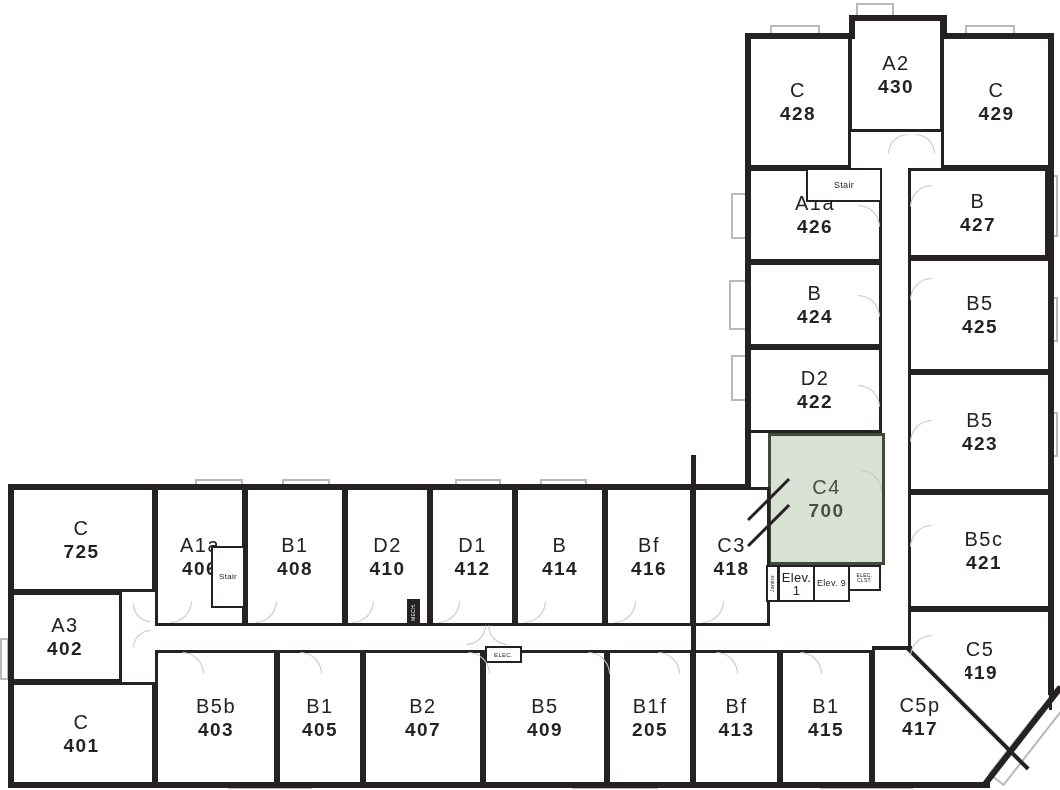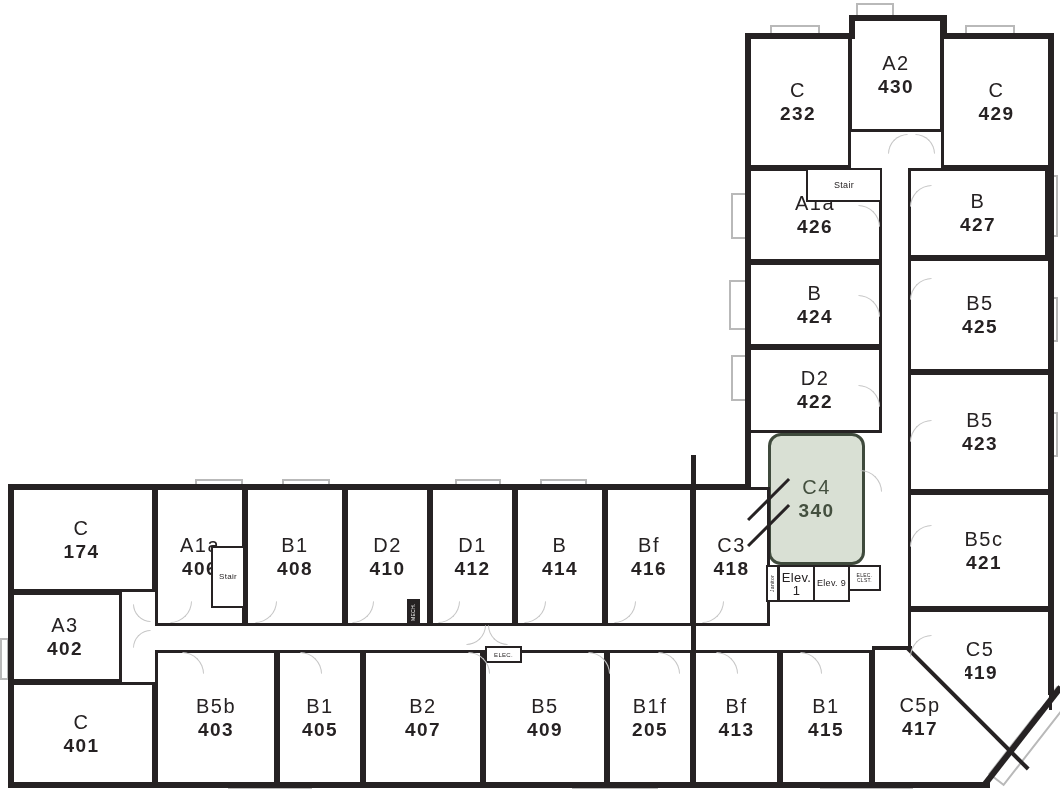--- a/index.html
+++ b/index.html
@@ -52,21 +52,21 @@
       <div class="bay" style="left: 540px; top: 479px; width: 47px; height: 9px;"></div>
       <div class="bay" style="left: 228px; top: 780px; width: 84px; height: 9px;"></div>
       <div class="bay" style="left: 572px; top: 780px; width: 86px; height: 9px;"></div>
       <div class="bay" style="left: 820px; top: 780px; width: 93px; height: 9px;"></div>
       <div class="bay" style="left: 748px; top: 768px; width: 70px; height: 18px;"></div>
       <div class="bay" style="left: 988px; top: 774px; width: 112px; height: 20px; transform: rotate(-52deg); transform-origin: left top;"></div>
     </div>
   <div id="units-layer">
       <div class="unit" style="left: 745px; top: 35px; width: 106px; height: 133px;">
         <span class="u-type">C</span>
-        <span class="u-num">232</span>
+        <span class="u-num">428</span>
       </div>
       <div class="unit" style="left: 849px; top: 18px; width: 94px; height: 114px;">
         <span class="u-type">A2</span>
         <span class="u-num">430</span>
       </div>
       <div class="unit" style="left: 941px; top: 35px; width: 111px; height: 133px;">
         <span class="u-type">C</span>
         <span class="u-num">429</span>
       </div>
       <div class="unit" style="left: 748px; top: 168px; width: 134px; height: 94px;">
@@ -86,35 +86,35 @@
         <span class="u-num">425</span>
       </div>
       <div class="unit" style="left: 748px; top: 347px; width: 134px; height: 86px;">
         <span class="u-type">D2</span>
         <span class="u-num">422</span>
       </div>
       <div class="unit" style="left: 908px; top: 372px; width: 144px; height: 120px;">
         <span class="u-type">B5</span>
         <span class="u-num">423</span>
       </div>
-      <div class="unit hl" style="left: 768px; top: 433px; width: 97px; height: 132px; border-radius: 13px;">
+      <div class="unit hl" style="left: 768px; top: 433px; width: 117px; height: 132px;">
         <span class="u-type">C4</span>
-        <span class="u-num">340</span>
+        <span class="u-num">700</span>
       </div>
       <div class="unit" style="left: 908px; top: 492px; width: 144px; height: 117px; padding-left: 8px;">
         <span class="u-type">B5c</span>
         <span class="u-num">421</span>
       </div>
       <div class="unit" style="left: 908px; top: 609px; width: 144px; height: 101px; border-bottom: none;">
         <span class="u-type">C5</span>
         <span class="u-num">419</span>
       </div>
       <div class="unit" style="left: 8px; top: 487px; width: 147px; height: 105px;">
         <span class="u-type">C</span>
-        <span class="u-num">174</span>
+        <span class="u-num">725</span>
       </div>
       <div class="unit" style="left: 8px; top: 592px; width: 114px; height: 90px;">
         <span class="u-type">A3</span>
         <span class="u-num">402</span>
       </div>
       <div class="unit" style="left: 8px; top: 682px; width: 147px; height: 104px;">
         <span class="u-type">C</span>
         <span class="u-num">401</span>
       </div>
       <div class="unit" style="left: 155px; top: 487px; width: 90px; height: 139px;">

